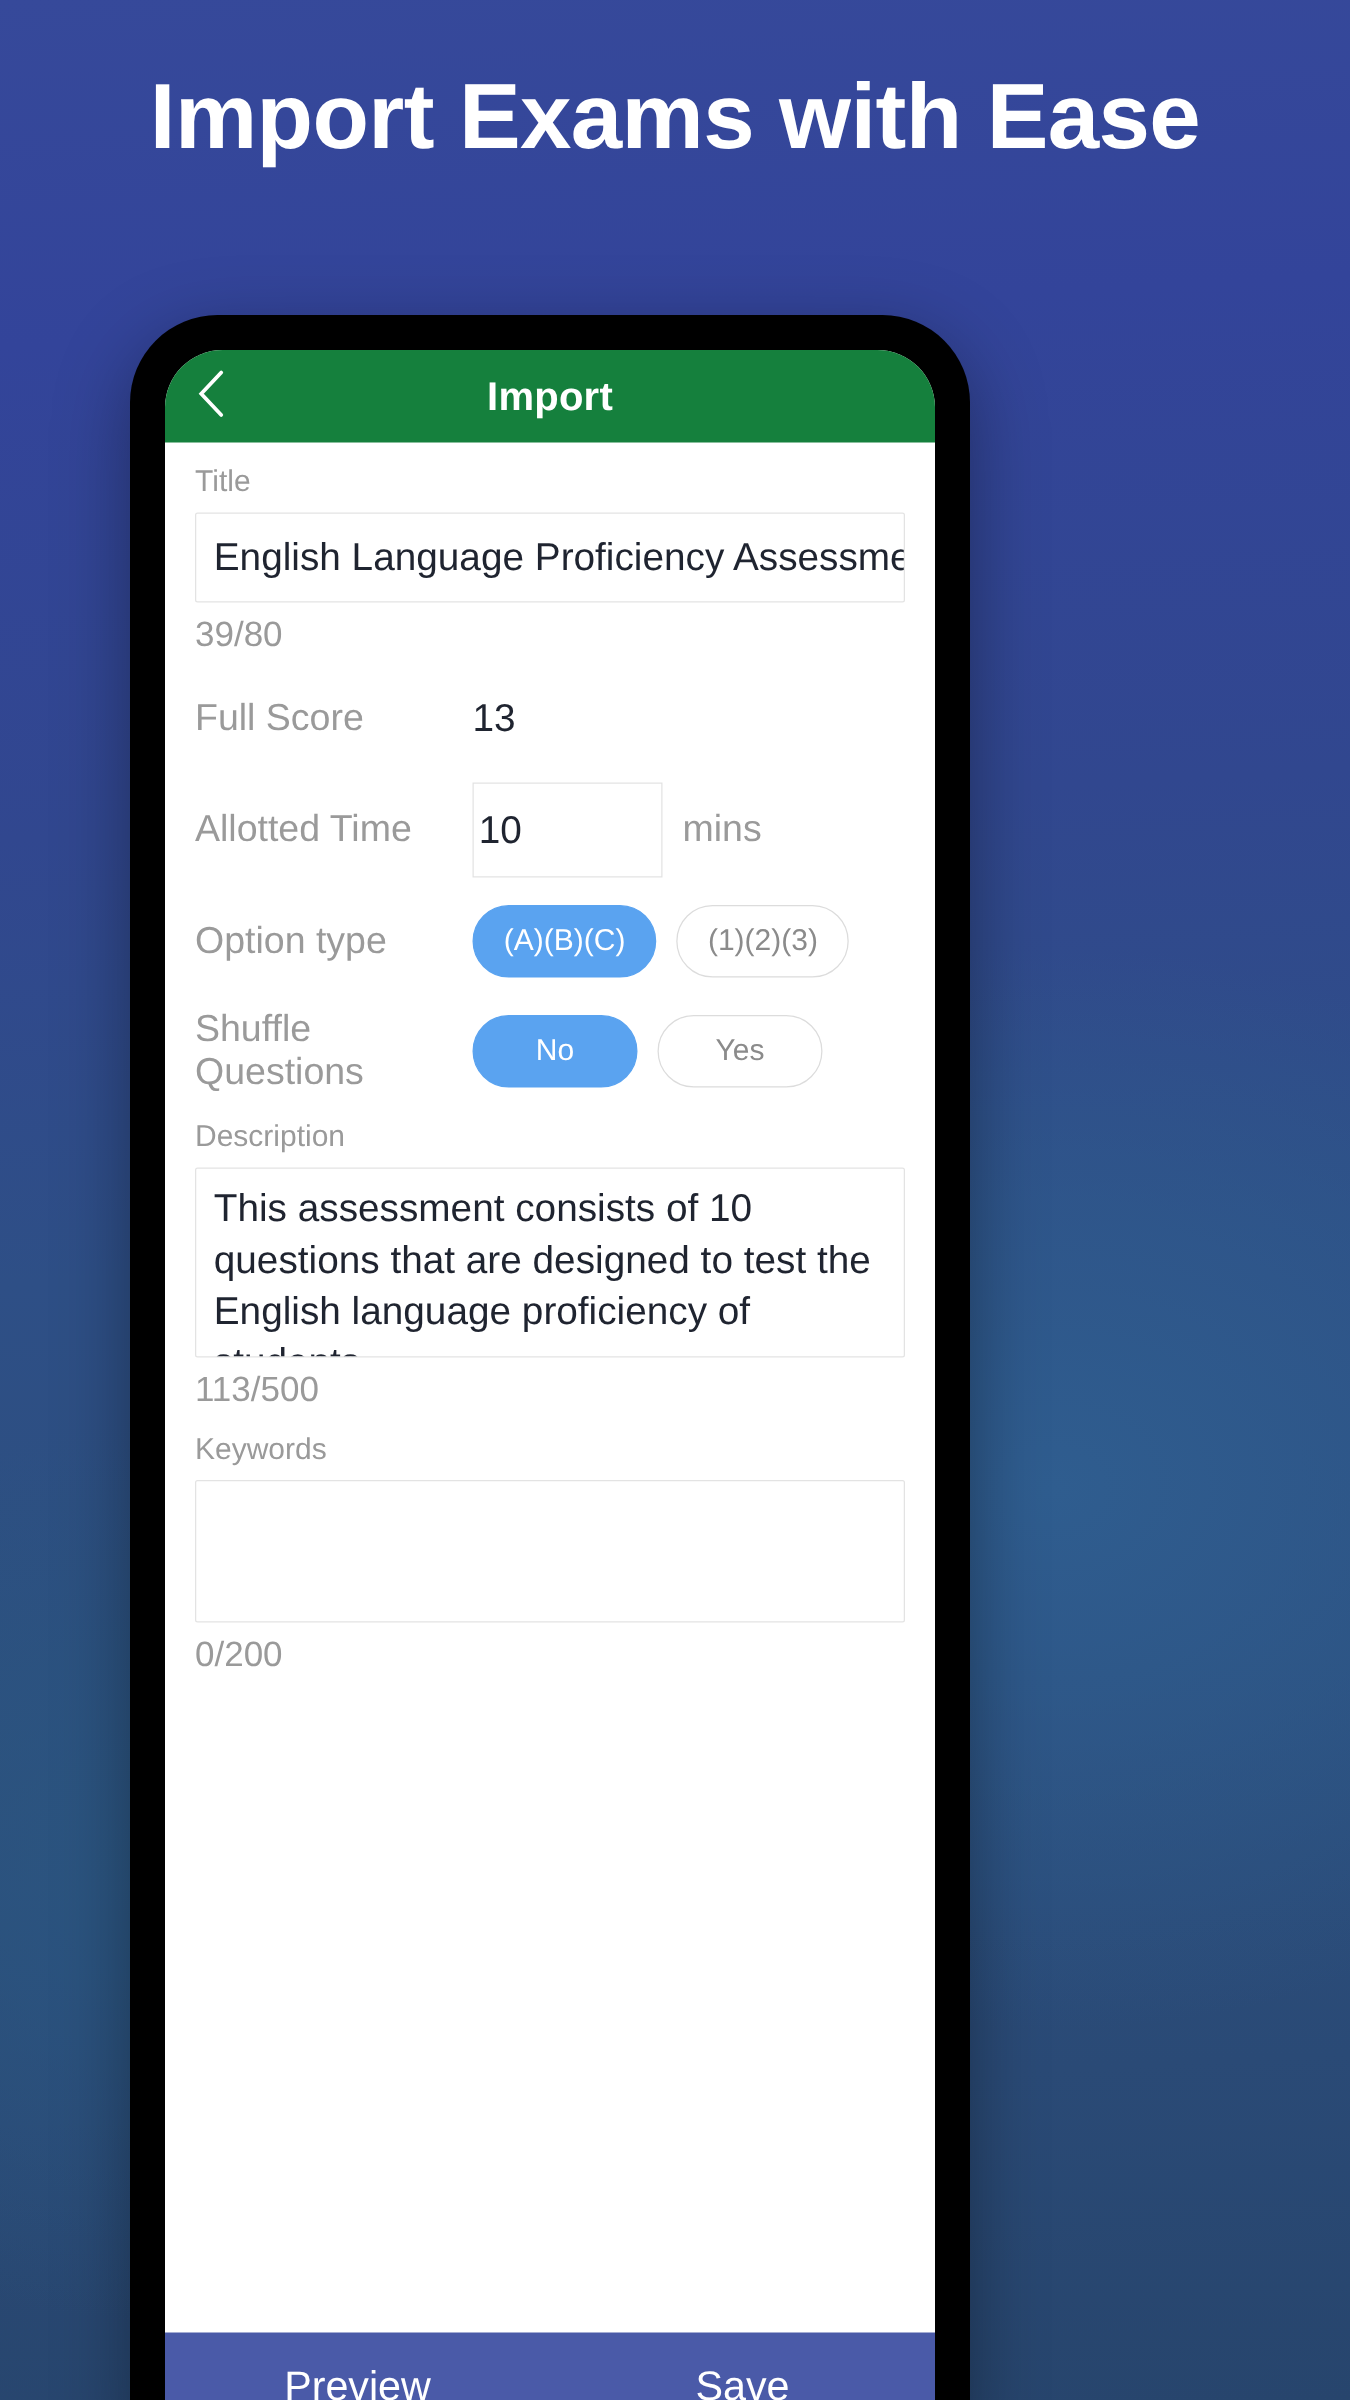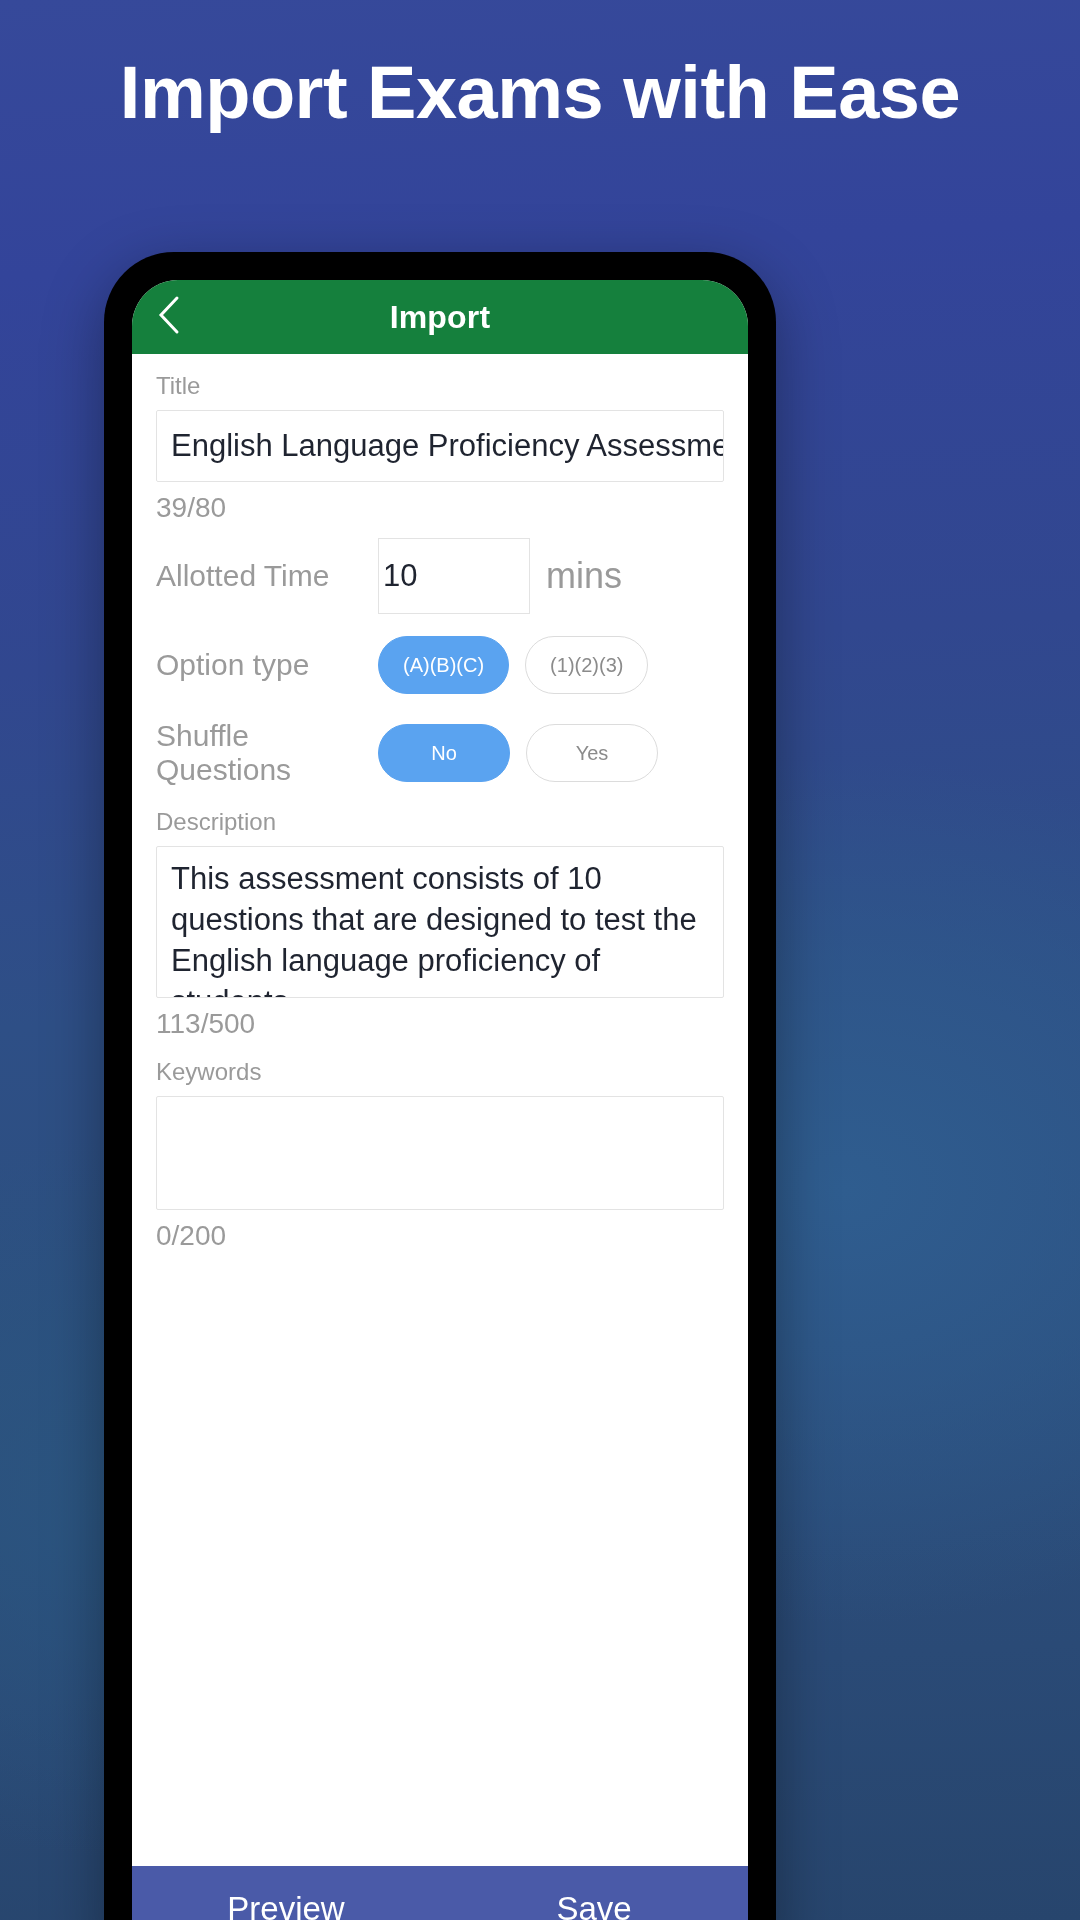--- a/index.html
+++ b/index.html
@@ -91,26 +91,26 @@
     display:flex; align-items:center; min-height:74px; margin-top:14px;
   }
   .row-label { color:#9a9a9a; font-size:30px; width:222px; flex:0 0 222px; }
   .row-value { color:#1f2430; font-size:31px; }
 
   .num-box {
     border:1px solid #e3e3e3; width:152px; height:76px;
     display:flex; align-items:center; padding:0 4px;
     color:#1f2430; font-size:31px;
   }
-  .unit { color:#9a9a9a; font-size:36px; margin-left:16px; }
+  .unit { color:#9a9a9a; font-size:30px; margin-left:16px; }
 
   .seg { display:flex; gap:16px; align-items:center; }
   .chip {
     height:58px; border-radius:30px; display:flex; align-items:center; justify-content:center;
-    padding:0 24px; font-size:20px; border:1px solid #dcdcdc; color:#8b8b8b; background:#ffffff;
+    padding:0 24px; font-size:24px; border:1px solid #dcdcdc; color:#8b8b8b; background:#ffffff;
   }
   .chip.on { background:#5aa3f0; border-color:#5aa3f0; color:#ffffff; }
   .chip.yn { min-width:132px; padding:12px 12px; }
 
   .textarea {
     border:1px solid #e3e3e3; border-radius:2px;
     height:152px; padding:12px 14px;
     color:#1f2430; font-size:31px; line-height:1.32;
     overflow:hidden;
   }
@@ -146,20 +146,24 @@
       </div>
       <div class="appbar-title">Import</div>
     </div>
 
     <div class="body">
 
       <div class="field-label">Title</div>
       <div class="text-input">English Language Proficiency Assessment</div>
       <div class="counter">39/80</div>
 
+      <div class="row">
+        <div class="row-label">Full Score</div>
+        <div class="row-value">13</div>
+      </div>
 
       <div class="row">
         <div class="row-label">Allotted Time</div>
         <div class="num-box">10</div>
         <div class="unit">mins</div>
       </div>
 
       <div class="row">
         <div class="row-label">Option type</div>
         <div class="seg">

